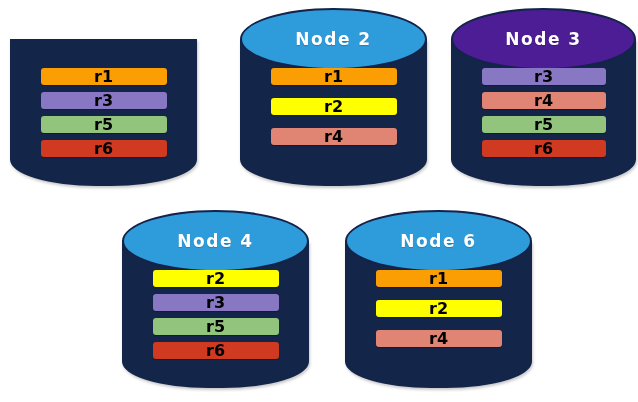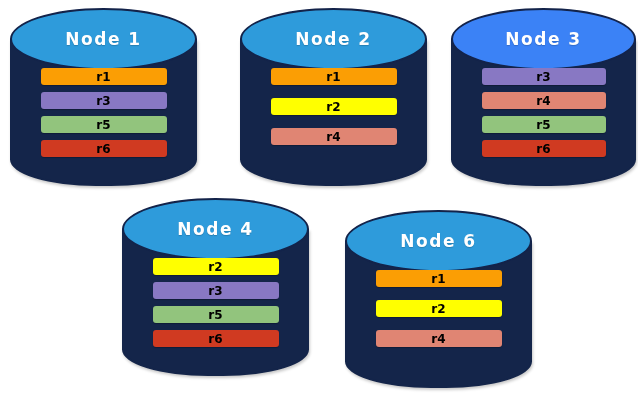--- a/index.html
+++ b/index.html
@@ -79,33 +79,30 @@
     border-radius: 3px;
     display: flex;
     align-items: center;
     justify-content: center;
     box-shadow: 0 1px 1px rgba(0,0,0,0.25);
   }
 
   .record-label {
     color: #000000;
     font-weight: bold;
-    font-size: 12px;
+    font-size: 16px;
     line-height: 1;
   }
 </style>
 </head>
 <body>
 
 <div id="canvas" style="background: rgb(255, 255, 255);">
     <div class="node" style="left: 10px; top: 8px; width: 187px; height: 178px;">
       <div class="cyl-body" style="top: 31px; height: 147px; background: rgb(20, 37, 74);"></div>
-      <div class="cyl-top" style="height: 62px; background: rgb(46, 155, 219);">
-        <span class="cyl-title" style="color: rgb(255, 255, 255);">Node 1</span>
-      </div>
       <div class="records" style="top: 60px;">
         <div class="record-bar" style="background: rgb(251, 158, 4); width: 126px; height: 17px; margin-top: 0px;">
           <span class="record-label" style="color: rgb(0, 0, 0);">r1</span>
         </div>
         <div class="record-bar" style="background: rgb(136, 120, 195); width: 126px; height: 17px; margin-top: 7px;">
           <span class="record-label" style="color: rgb(0, 0, 0);">r3</span>
         </div>
         <div class="record-bar" style="background: rgb(146, 196, 125); width: 126px; height: 17px; margin-top: 7px;">
           <span class="record-label" style="color: rgb(0, 0, 0);">r5</span>
         </div>
@@ -126,39 +123,39 @@
         <div class="record-bar" style="background: rgb(255, 255, 0); width: 126px; height: 17px; margin-top: 13px;">
           <span class="record-label" style="color: rgb(0, 0, 0);">r2</span>
         </div>
         <div class="record-bar" style="background: rgb(224, 133, 115); width: 126px; height: 17px; margin-top: 13px;">
           <span class="record-label" style="color: rgb(0, 0, 0);">r4</span>
         </div>
       </div>
     </div>
     <div class="node" style="left: 451px; top: 8px; width: 185px; height: 178px;">
       <div class="cyl-body" style="top: 31px; height: 147px; background: rgb(20, 37, 74);"></div>
-      <div class="cyl-top" style="height: 62px; background: #3b82f6; justify-content: center;">
+      <div class="cyl-top" style="height: 62px; background: #4c1d95; justify-content: center;">
         <span class="cyl-title" style="color: rgb(255, 255, 255);">Node 3</span>
       </div>
       <div class="records" style="top: 60px;">
         <div class="record-bar" style="background: rgb(136, 120, 195); width: 124px; height: 17px; margin-top: 0px;">
           <span class="record-label" style="color: rgb(0, 0, 0);">r3</span>
         </div>
         <div class="record-bar" style="background: rgb(224, 133, 115); width: 124px; height: 17px; margin-top: 7px;">
           <span class="record-label" style="color: rgb(0, 0, 0);">r4</span>
         </div>
         <div class="record-bar" style="background: rgb(146, 196, 125); width: 124px; height: 17px; margin-top: 7px;">
           <span class="record-label" style="color: rgb(0, 0, 0);">r5</span>
         </div>
         <div class="record-bar" style="background: rgb(208, 58, 33); width: 124px; height: 17px; margin-top: 7px;">
           <span class="record-label" style="color: rgb(0, 0, 0);">r6</span>
         </div>
       </div>
     </div>
-    <div class="node" style="left: 122px; top: 198px; width: 187px; height: 178px;">
+    <div class="node" style="left: 122px; top: 210px; width: 187px; height: 178px;">
       <div class="cyl-body" style="top: 31px; height: 147px; background: rgb(20, 37, 74);"></div>
       <div class="cyl-top" style="height: 62px; background: rgb(46, 155, 219);">
         <span class="cyl-title" style="color: rgb(255, 255, 255);">Node 4</span>
       </div>
       <div class="records" style="top: 60px;">
         <div class="record-bar" style="background: rgb(255, 255, 0); width: 126px; height: 17px; margin-top: 0px;">
           <span class="record-label" style="color: rgb(0, 0, 0);">r2</span>
         </div>
         <div class="record-bar" style="background: rgb(136, 120, 195); width: 126px; height: 17px; margin-top: 7px;">
           <span class="record-label" style="color: rgb(0, 0, 0);">r3</span>

